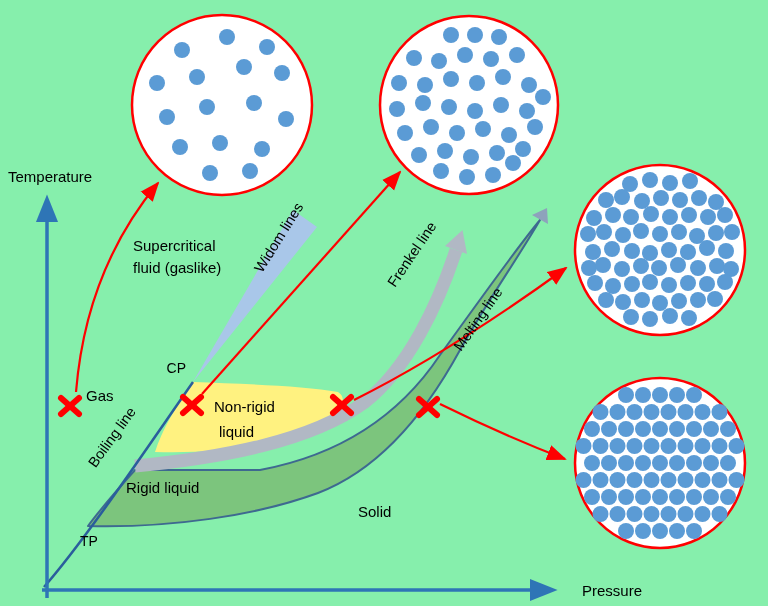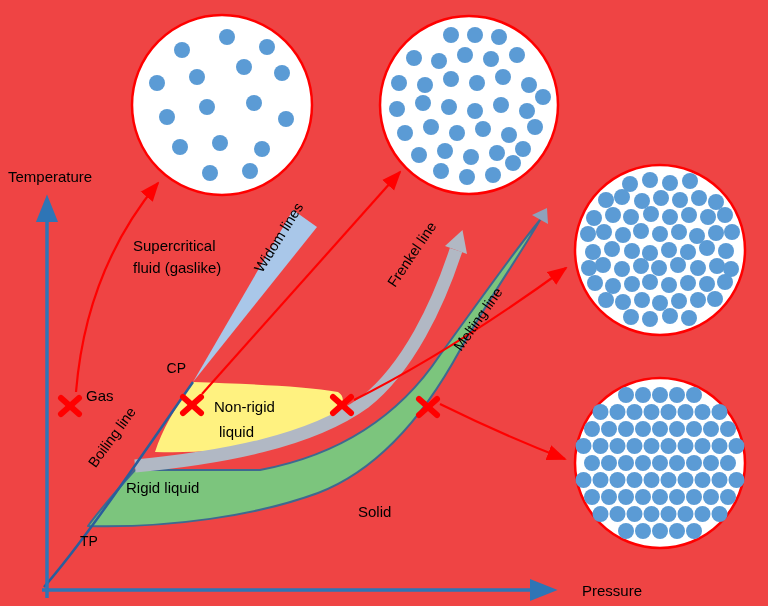--- a/index.html
+++ b/index.html
@@ -1,19 +1,19 @@
 <!DOCTYPE html>
 <html><head>
 <meta charset="utf-8">
 <style>
   html,body{margin:0;padding:0;background:#ffffff;}
   .stage{
     position:relative;
     width:768px;height:606px;
-    background:#ef4444;
+    background:#86efac;
     font-family:"Liberation Sans", sans-serif;
     overflow:hidden;
   }
   svg{display:block;}
   text{
     font-family:"Liberation Sans", sans-serif;
     fill:#000000;
   }
   .lbl{font-size:15px;}
   .lbl-rot{font-size:14.5px;}

